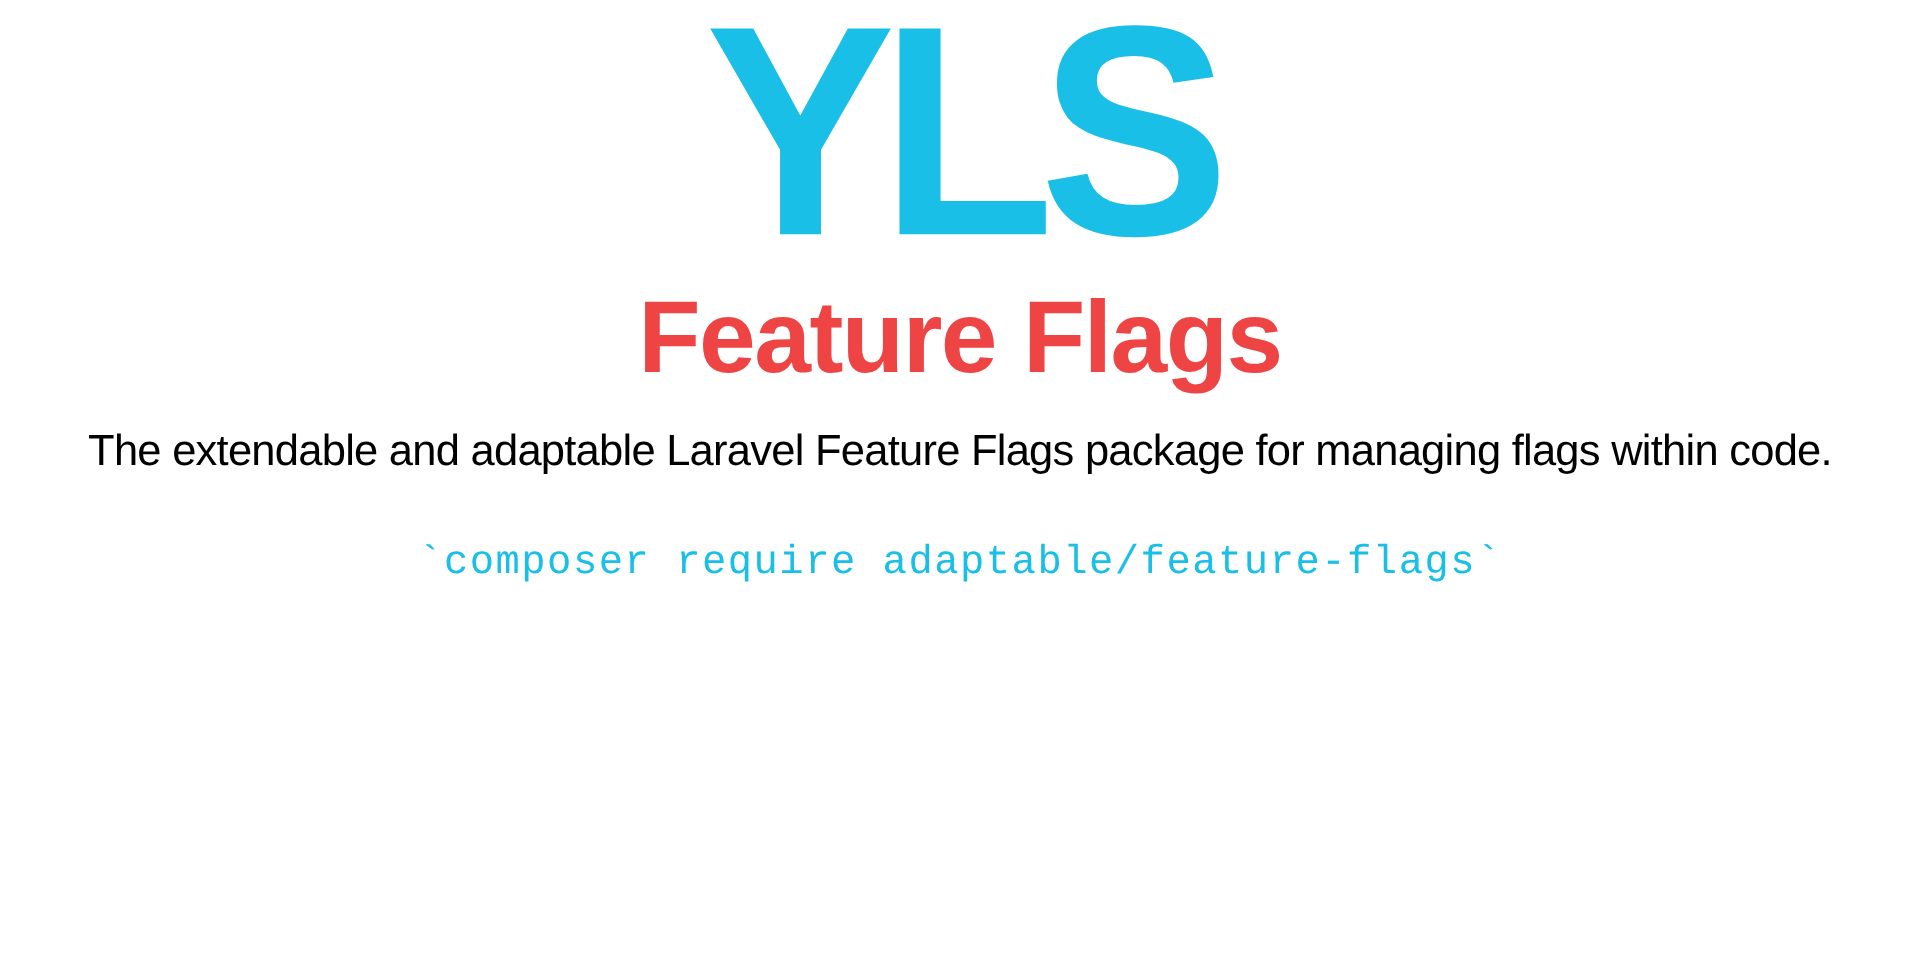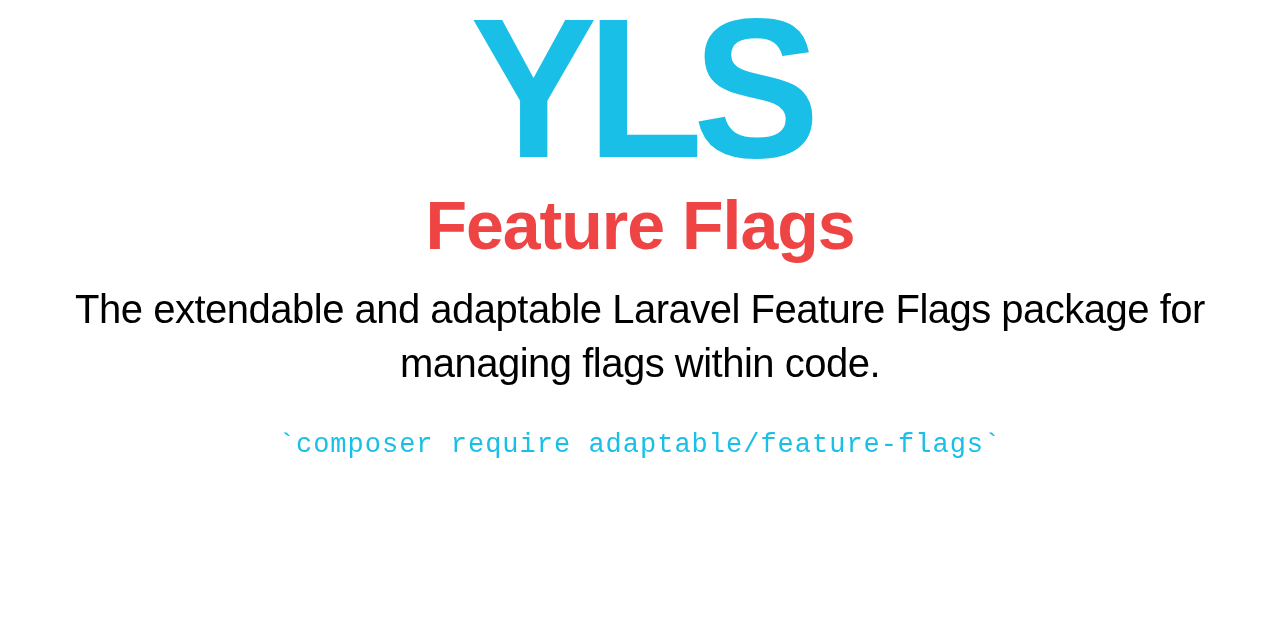--- a/index.html
+++ b/index.html
@@ -44,21 +44,21 @@
     .title {
       font-size: 68px;
       font-weight: 800;
       color: #ef4444;
       margin-top: 16px;
       font-family: Arial, Helvetica, sans-serif;
       font-stretch: condensed;
       letter-spacing: -1px;
     }
     .subtitle {
-      font-size: 40px;
+      font-size: 29px;
       font-weight: 500;
       color: #000;
       text-align: center;
       max-width: 1180px;
       line-height: 1.35;
       margin-top: 18px;
       font-family: Arial, Helvetica, sans-serif;
       font-stretch: condensed;
       letter-spacing: -0.5px;
     }

